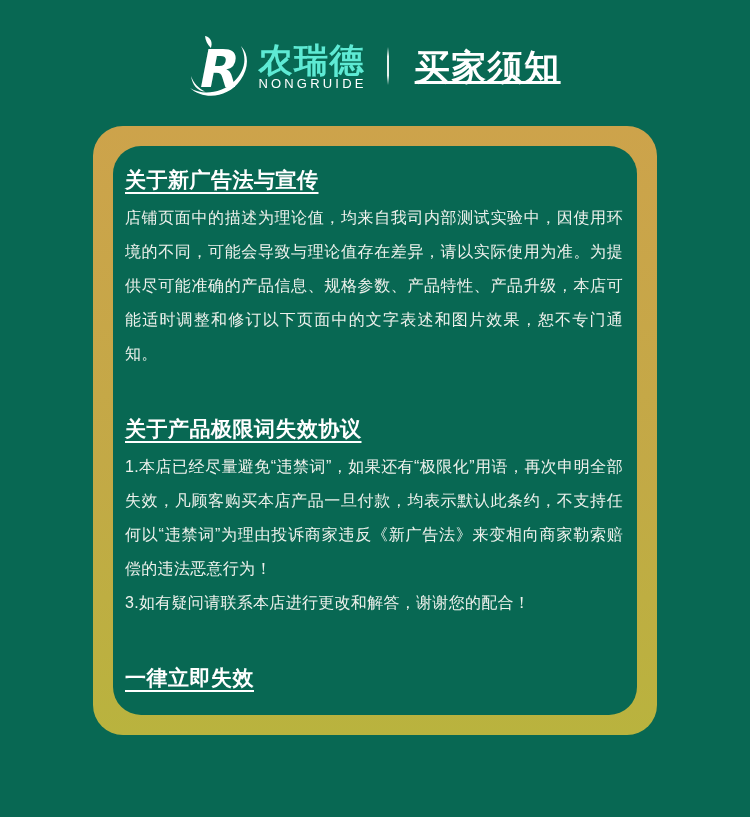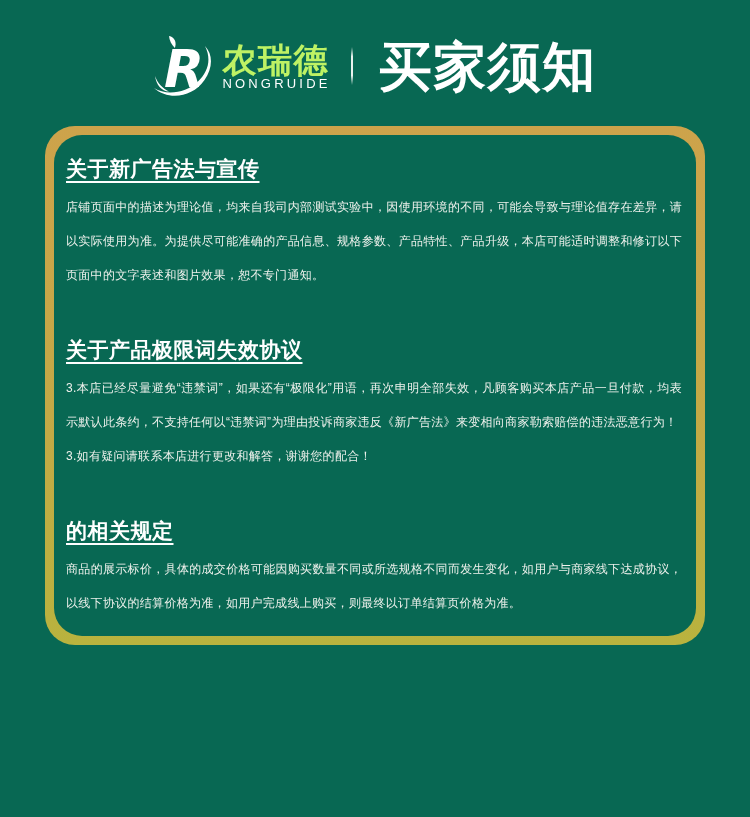--- a/index.html
+++ b/index.html
@@ -24,49 +24,50 @@
   .logo-icon {
     width: 60px;
     height: 64px;
     margin-right: 9px;
     flex: 0 0 auto;
   }
   .brand-text { display: flex; flex-direction: column; }
   .brand-cn {
     font-size: 34px;
     font-weight: bold;
-    color: #bef264;
+    color: #5eead4;
     letter-spacing: 1.5px;
     line-height: 1;
   }
   .brand-en {
     font-size: 13px;
     color: #ffffff;
     letter-spacing: 3.2px;
     line-height: 1;
   }
   .header-divider {
     width: 2px;
     height: 38px;
     margin: 0 26px 0 20px;
     background: linear-gradient(180deg, rgba(255,255,255,0), #e9f2ee 25%, #e9f2ee 75%, rgba(255,255,255,0));
   }
   .page-title {
     margin: 0;
-    font-size: 53px;
+    font-size: 35px;
     font-weight: bold;
     color: #ffffff;
     letter-spacing: 1.5px;
     line-height: 1;
+    text-decoration: underline;
   }
   .notice-box {
-    width: 660px;
+    width: 564px;
     margin: 27px auto 0;
     box-sizing: border-box;
-    padding: 9px;
+    padding: 20px;
     border-radius: 30px;
     background: linear-gradient(180deg, #cda34b 0%, #c3a946 55%, #b9b33e 100%);
   }
   .notice-inner {
     background: #086853;
     border-radius: 28px;
     padding: 20px 14px 16px 12px;
   }
   .notice-section + .notice-section { margin-top: 44px; }
   .section-heading {
@@ -76,21 +77,21 @@
     font-weight: bold;
     line-height: 28px;
     letter-spacing: 0.5px;
     text-decoration: underline;
     text-decoration-thickness: 1.5px;
     text-underline-offset: 5px;
   }
   .section-paragraph {
     margin: 0;
     color: #eef1ec;
-    font-size: 12px;
+    font-size: 16px;
     line-height: 34px;
     letter-spacing: 0.3px;
     text-align: justify;
   }
 </style>
 </head>
 <body>
 
 <header class="header">
   <div class="logo">
@@ -117,23 +118,22 @@
 <main class="notice-box">
   <div class="notice-inner">
 
     <section class="notice-section">
       <h2 class="section-heading">关于新广告法与宣传</h2>
       <p class="section-paragraph">店铺页面中的描述为理论值，均来自我司内部测试实验中，因使用环境的不同，可能会导致与理论值存在差异，请以实际使用为准。为提供尽可能准确的产品信息、规格参数、产品特性、产品升级，本店可能适时调整和修订以下页面中的文字表述和图片效果，恕不专门通知。</p>
     </section>
 
     <section class="notice-section">
       <h2 class="section-heading">关于产品极限词失效协议</h2>
-      <p class="section-paragraph">3.本店已经尽量避免“违禁词”，如果还有“极限化”用语，再次申明全部失效，凡顾客购买本店产品一旦付款，均表示默认此条约，不支持任何以“违禁词”为理由投诉商家违反《新广告法》来变相向商家勒索赔偿的违法恶意行为！</p>
+      <p class="section-paragraph">1.本店已经尽量避免“违禁词”，如果还有“极限化”用语，再次申明全部失效，凡顾客购买本店产品一旦付款，均表示默认此条约，不支持任何以“违禁词”为理由投诉商家违反《新广告法》来变相向商家勒索赔偿的违法恶意行为！</p>
       <p class="section-paragraph">3.如有疑问请联系本店进行更改和解答，谢谢您的配合！</p>
     </section>
 
     <section class="notice-section">
-      <h2 class="section-heading">的相关规定</h2>
-      <p class="section-paragraph">商品的展示标价，具体的成交价格可能因购买数量不同或所选规格不同而发生变化，如用户与商家线下达成协议，以线下协议的结算价格为准，如用户完成线上购买，则最终以订单结算页价格为准。</p>
+      <h2 class="section-heading">一律立即失效</h2>
     </section>
 
   </div>
 </main>
 
 </body></html>

